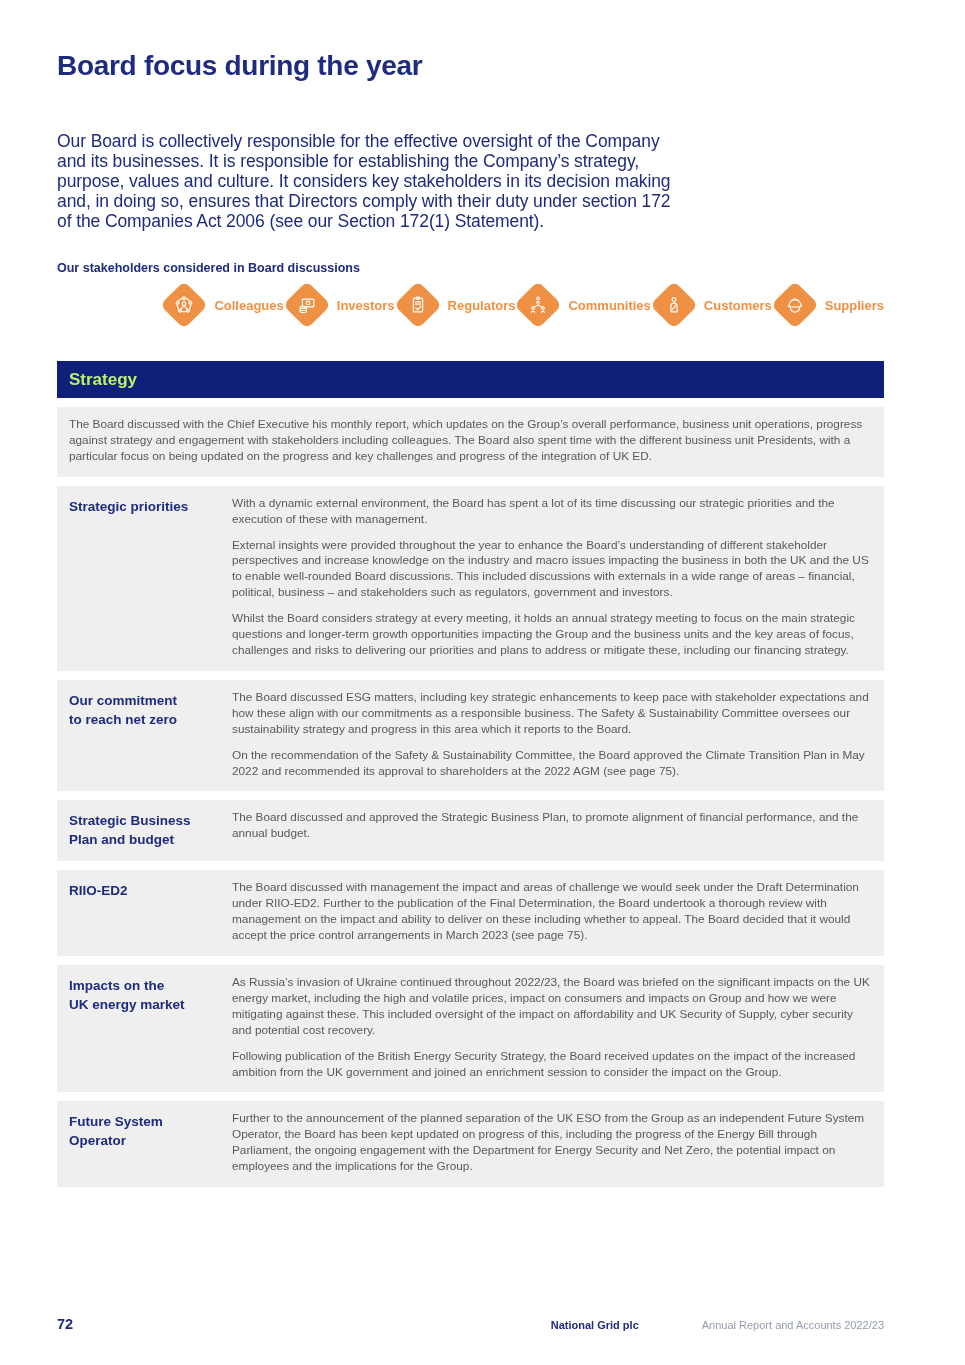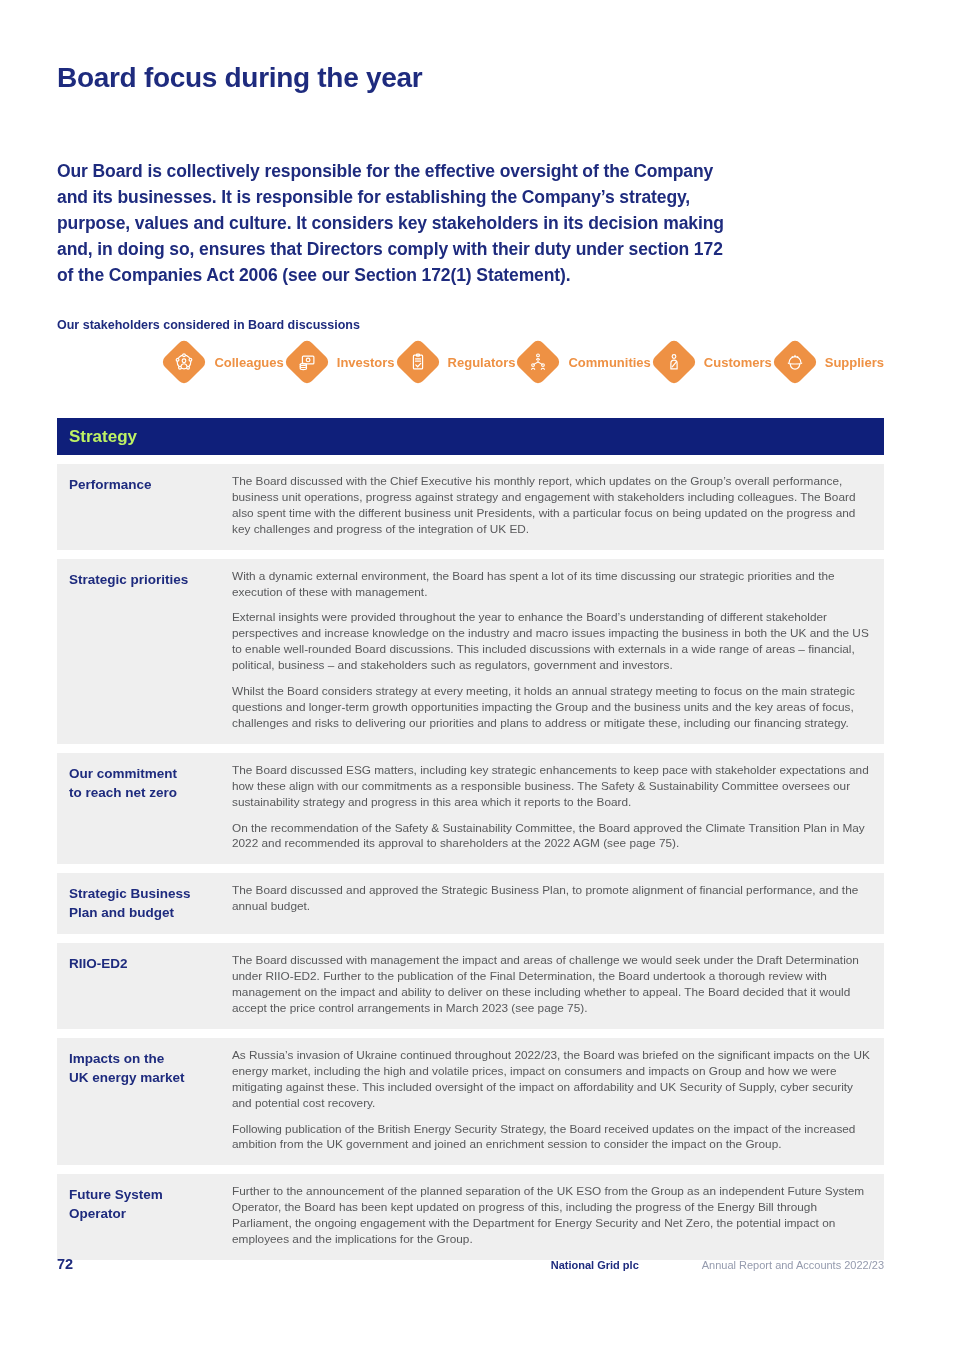--- a/index.html
+++ b/index.html
@@ -2,30 +2,30 @@
 <html><head>
 <meta charset="utf-8">
 <style>
   html,body{margin:0;padding:0;background:#ffffff;}
   body{
     width:965px;height:1365px;position:relative;
     font-family:"Liberation Sans","DejaVu Sans",sans-serif;
     -webkit-font-smoothing:antialiased;
   }
   .page{position:absolute;inset:0;overflow:hidden;}
-  .content{position:absolute;left:57px;top:12px;width:872px;}
+  .content{position:absolute;left:57px;top:0;width:872px;}
 
   .title{
     margin-top:50px;
     font-size:28px;font-weight:700;color:#1e2b7e;letter-spacing:-0.3px;
   }
   .intro{
-    margin-top:64px;
-    font-size:17.5px;font-weight:700;color:#1e2b7e;
-    line-height:26px;white-space:pre-line;letter-spacing:-0.1px;
+    margin-top:49px;
+    font-size:17.5px;font-weight:400;color:#1e2b7e;
+    line-height:20px;white-space:pre-line;letter-spacing:-0.1px;
   }
   .stake-heading{
     margin-top:30px;
     font-size:12.5px;font-weight:700;color:#1e2b7e;
   }
   .stake-row{
     margin-top:7px;
     display:flex;justify-content:flex-end;align-items:center;width:827px;
   }
   .stake-item{display:flex;align-items:center;gap:7px;}
@@ -52,21 +52,21 @@
     line-height:19px;white-space:pre-line;padding-top:1px;
   }
   .row-body{flex:1;min-width:0;}
   .row-body p{
     margin:0 0 10px 0;
     font-size:11.8px;color:#58595b;line-height:15.9px;
   }
   .row-body p:last-child{margin-bottom:0;}
 
   .footer{
-    position:absolute;left:57px;top:1256px;width:827px;
+    position:absolute;left:57px;top:1316px;width:827px;
     display:flex;align-items:baseline;
   }
   .page-num{font-size:14.5px;font-weight:700;color:#1e2b7e;}
   .footer-right{margin-left:auto;display:flex;align-items:baseline;gap:63px;}
   .footer-company{font-size:11px;font-weight:700;color:#1e2b7e;}
   .footer-report{font-size:11px;color:#959bae;}
 </style>
 </head>
 <body>
 
@@ -168,21 +168,20 @@
           </svg>
         </div>
         <span class="stake-label">Suppliers</span>
       </div>
 
     </div>
 
     <div class="strategy-bar">Strategy</div>
 
     <div class="row">
-      <div class="row-label">Performance</div>
       <div class="row-body">
         <p>The Board discussed with the Chief Executive his monthly report, which updates on the Group’s overall performance, business unit operations, progress against strategy and engagement with stakeholders including colleagues. The Board also spent time with the different business unit Presidents, with a particular focus on being updated on the progress and key challenges and progress of the integration of UK ED.</p>
       </div>
     </div>
 
     <div class="row">
       <div class="row-label">Strategic priorities</div>
       <div class="row-body">
         <p>With a dynamic external environment, the Board has spent a lot of its time discussing our strategic priorities and the execution of these with management.</p>
         <p>External insights were provided throughout the year to enhance the Board’s understanding of different stakeholder perspectives and increase knowledge on the industry and macro issues impacting the business in both the UK and the US to enable well-rounded Board discussions. This included discussions with externals in a wide range of areas – financial, political, business – and stakeholders such as regulators, government and investors.</p>

